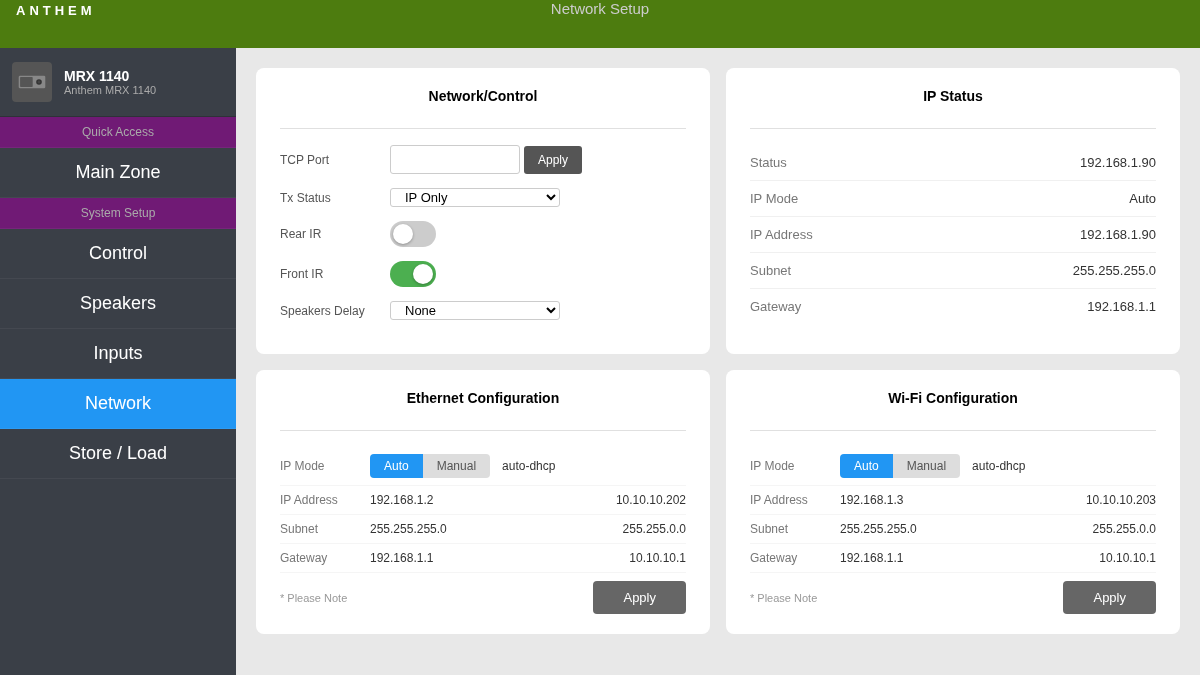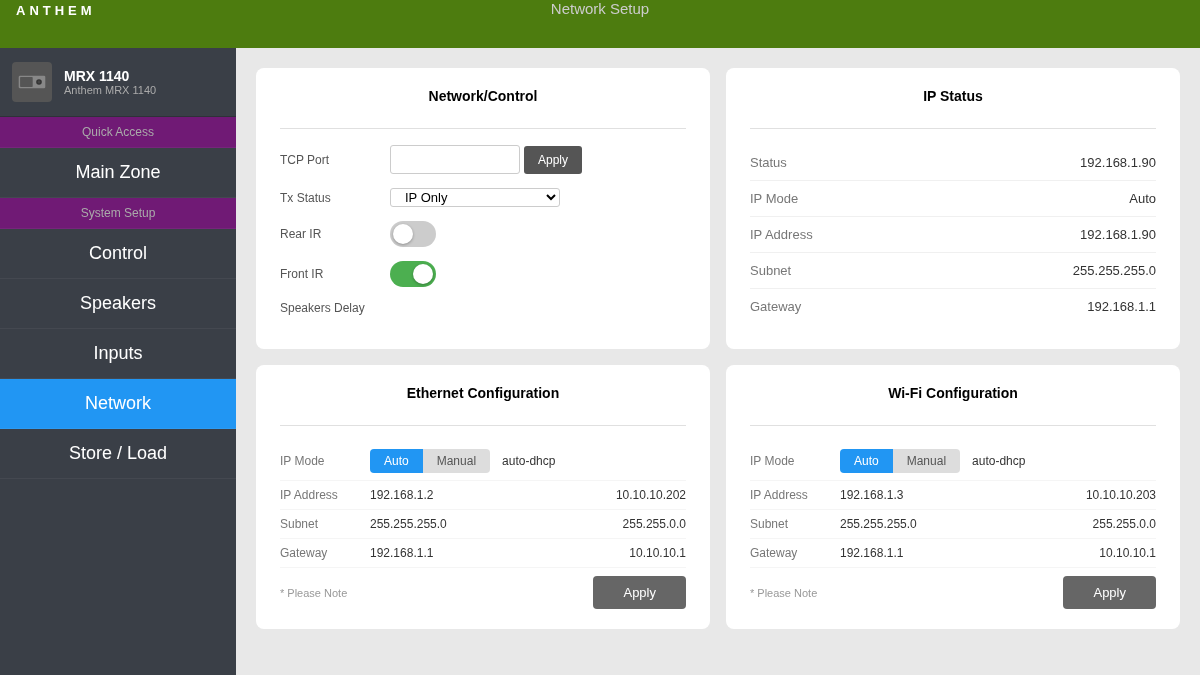--- a/index.html
+++ b/index.html
@@ -338,20 +338,28 @@
           <div class="form-control">
             <div class="toggle-switch toggle-on">
               <div class="toggle-track"></div>
               <div class="toggle-thumb"></div>
             </div>
           </div>
         </div>
 
         <div class="form-row">
           <span class="form-label">Speakers Delay</span>
+          <div class="form-control">
+            <select class="select-control">
+              <option>None</option>
+              <option>100ms</option>
+              <option>200ms</option>
+              <option>500ms</option>
+            </select>
+          </div>
         </div>
       </div>
 
       <div class="card">
         <div class="card-title">IP Status</div>
 
         <div class="ip-status-row">
           <span class="ip-label">Status</span>
           <span class="ip-value">192.168.1.90</span>
         </div>

